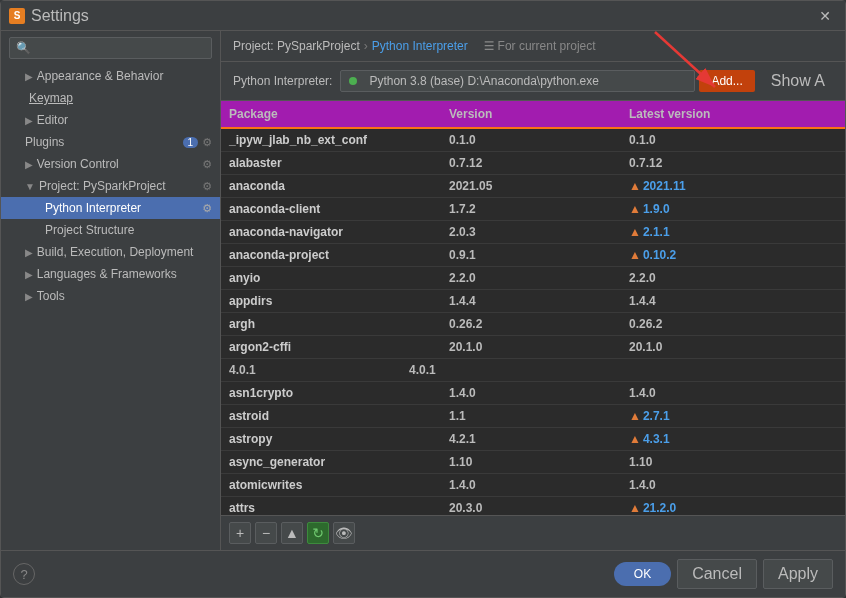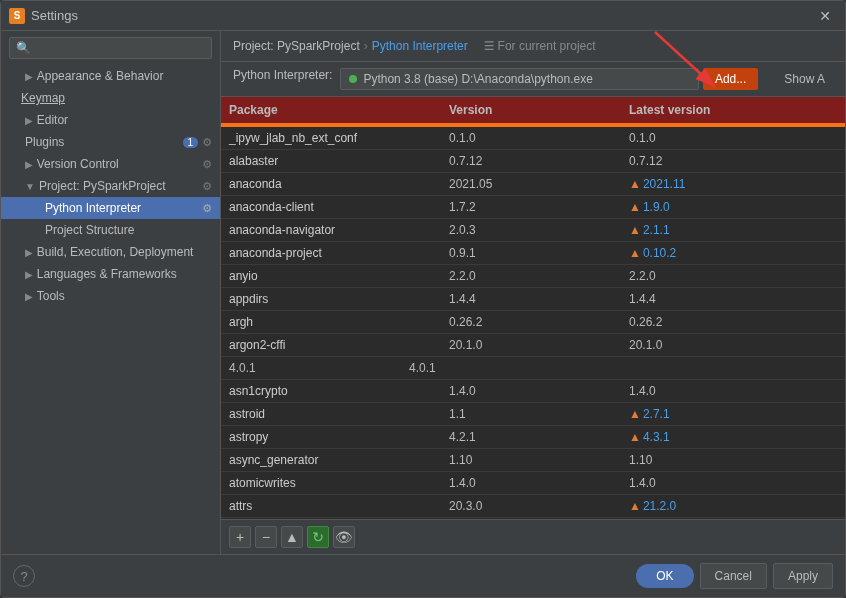--- a/index.html
+++ b/index.html
@@ -28,21 +28,21 @@
     .title-bar-icon {
       width: 16px; height: 16px;
       background: #e67e22;
       border-radius: 2px;
       margin-right: 6px;
       display: flex; align-items: center; justify-content: center;
       color: white; font-weight: bold; font-size: 10px;
     }
     .title-bar-title {
       color: #bbb;
-      font-size: 13px;
+      font-size: 16px;
       flex: 1;
     }
     .title-bar-close {
       color: #bbb;
       cursor: pointer;
       font-size: 14px;
       padding: 2px 6px;
     }
 
     .main-content {
@@ -95,21 +95,21 @@
     }
     .sidebar-item .badge {
       margin-left: auto;
       background: #4b6eaf;
       color: white;
       border-radius: 8px;
       padding: 0 5px;
       font-size: 10px;
     }
     .sidebar-item.indent1 { padding-left: 24px; }
-    .sidebar-item.indent2 { padding-left: 20px; text-decoration: underline; }
+    .sidebar-item.indent2 { padding-left: 28px; text-decoration: underline; }
     .sidebar-item.indent3 { padding-left: 44px; }
 
     
     .right-panel {
       flex: 1;
       background: #2b2b2b;
       display: flex;
       flex-direction: column;
       overflow: hidden;
     }
@@ -135,35 +135,36 @@
       align-items: center;
       gap: 3px;
     }
 
     
     .interpreter-bar {
       background: #3c3f41;
       padding: 6px 12px;
       border-bottom: 1px solid #555;
       display: flex;
+      align-items: center;
       flex-shrink: 0;
       position: relative;
     }
     .interpreter-label { color: #bbb; margin-right: 8px; font-size: 12px; }
     .interpreter-select {
       flex: 1;
       background: #45494a;
       border: 1px solid #5a5d5f;
       border-radius: 2px;
       padding: 3px 8px;
       color: #bbb;
       font-size: 12px;
       display: flex;
       align-items: center;
-      gap: 6px;
+      gap: 12px;
       cursor: pointer;
     }
     .interpreter-dot {
       width: 8px; height: 8px;
       background: #4caf50;
       border-radius: 50%;
       flex-shrink: 0;
     }
     .add-btn {
       background: #c2410c;
@@ -174,51 +175,52 @@
       font-size: 12px;
       margin-left: 4px;
       border-radius: 2px;
     }
     .show-all-btn {
       background: #3c3f41;
       color: #bbb;
       border: none;
       padding: 4px 8px;
       cursor: pointer;
-      font-size: 12px;
-      margin-left: 18px;
+      font-size: 16px;
+      margin-left: 8px;
     }
 
     
     .package-area {
       flex: 1;
       overflow: hidden;
       display: flex;
       flex-direction: column;
     }
     .table-header {
       display: flex;
-      background: #7f1d1d;
-      border-bottom: 4px solid #f97316;
+      background: #a21caf;
+      border-bottom: 2px solid #f97316;
       padding: 4px 0;
       flex-shrink: 0;
     }
     .th {
       color: #bbb;
       font-weight: 600;
       padding: 2px 8px;
       font-size: 12px;
     }
     .col-package { width: 220px; }
     .col-version { width: 180px; }
     .col-latest { flex: 1; }
 
     .table-body {
       overflow-y: auto;
       flex: 1;
+      font-weight: bold;
     }
     .table-row {
       display: flex;
       align-items: center;
       border-bottom: 1px solid #3a3a3a;
       padding: 2px 0;
     }
     .td {
       padding: 2px 8px;
       color: #bbb;
@@ -283,21 +285,21 @@
       border-radius: 12px;
       font-size: 12px;
     }
     .btn-cancel, .btn-apply {
       background: #45494a;
       color: #bbb;
       border: 1px solid #5a5d5f;
       padding: 5px 14px;
       cursor: pointer;
       border-radius: 2px;
-      font-size: 12px;
+      font-size: 16px;
       text-align: center;
     }
   </style>
 </head>
 <body>
 
 <div class="window">
 
   <div class="title-bar">
     <div class="title-bar-icon">S</div>

